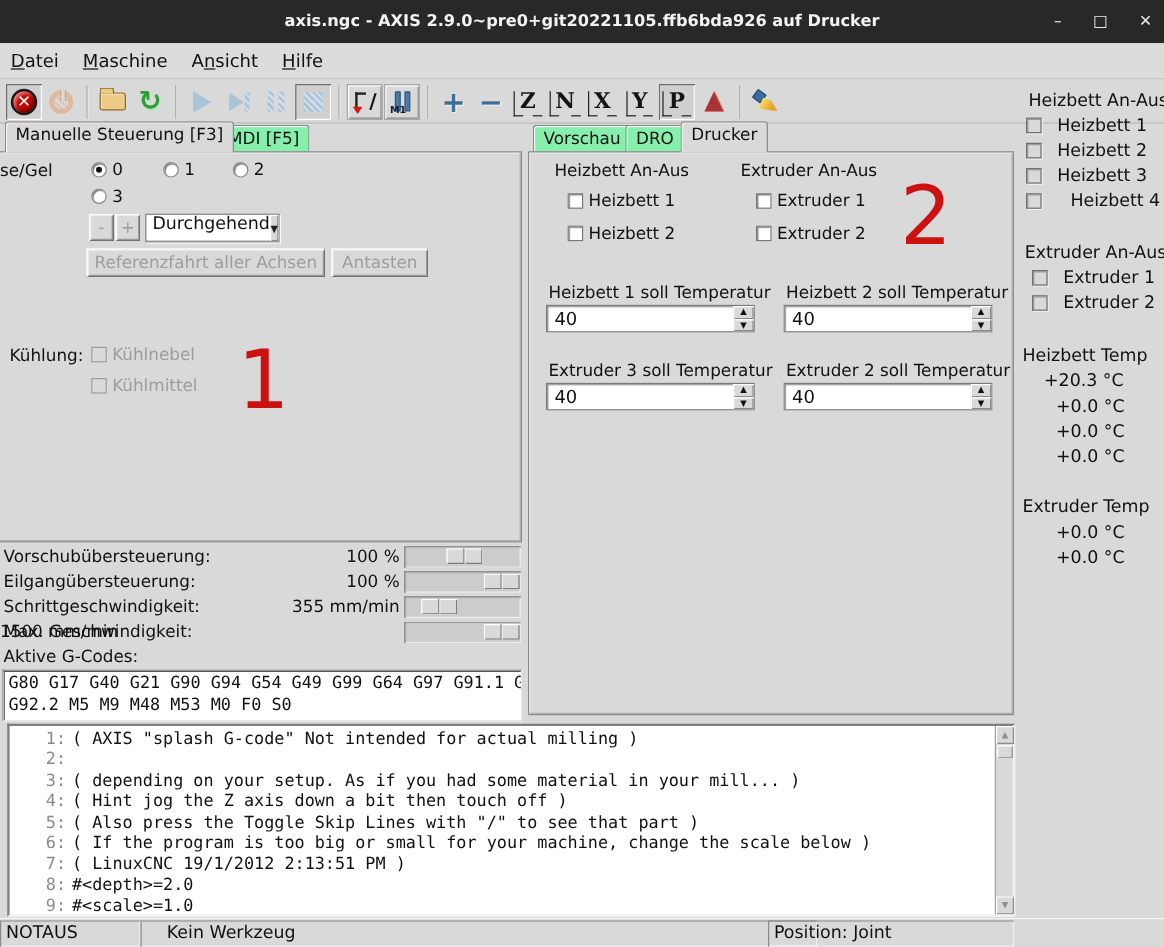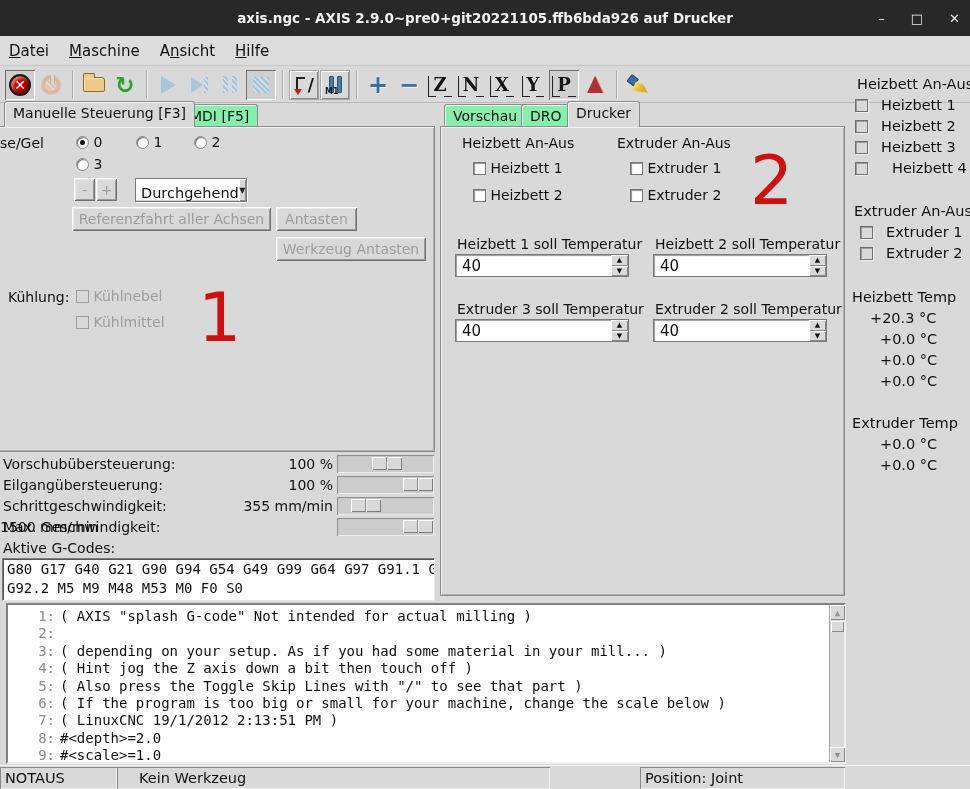--- a/index.html
+++ b/index.html
@@ -65,21 +65,21 @@
   .nbframe { position:absolute; background:#d9d9d9; border:1px solid #8c8c8c; box-shadow: inset 1px 1px 0 #f2f2f2, inset -1px -1px 0 #adadad; z-index:2; }
 
   
   .btn { display:flex; align-items:center; justify-content:center; font-size:14px; }
   .btn.disabled { color:#9d9d9d; }
   .radio { display:inline-block; width:13px; height:13px; border-radius:50%; background:#fff; box-shadow: inset 1px 1px 1px #707070, inset -1px -1px 1px #fff; border:1px solid #8a8a8a; position:relative; vertical-align:-2px; }
   .radio.sel::after { content:""; position:absolute; left:3px; top:3px; width:5px; height:5px; border-radius:50%; background:#111; }
   .checkbox { display:inline-block; width:13px; height:13px; background:#fff; border:1px solid #777; box-shadow: inset 1px 1px 1px #8a8a8a; vertical-align:-2px; }
   .checkbox.flat { background:#d9d9d9; border-color:#9d9d9d; box-shadow:none; }
   .checkbox.side { background:#d9d9d9; border:1px solid #6f6f6f; box-shadow: inset 1px 1px 0 #9c9c9c, 1px 1px 0 #f0f0f0; }
-  .dropdown { position:absolute; background:#fff; border:1px solid #7a7a7a; box-shadow: 1px 1px 0 #fff, inset -1px -1px 0 #cfcfcf; display:flex; align-items:flex-end; padding-left:5px; font-size:14.5px;margin-left:14px; }
+  .dropdown { position:absolute; background:#fff; border:1px solid #7a7a7a; box-shadow: 1px 1px 0 #fff, inset -1px -1px 0 #cfcfcf; display:flex; align-items:flex-start; padding-left:5px; font-size:14.5px; }
   .dropdown .arrowbox { margin-left:auto; width:16px; height:100%; display:flex; align-items:center; justify-content:center; font-size:8px; color:#222; background:#d9d9d9; box-shadow: inset 1px 1px 0 #fff, inset -1px -1px 0 #8a8a8a; }
   .strough { position:absolute; height:18px; background:#cccccc; box-shadow: inset 1px 1px 1px #8a8a8a, inset -1px -1px 0 #efefef; }
   .shandle { position:absolute; top:2px; width:30px; height:13px; background:#d9d9d9; box-shadow: inset 1px 1px 0 #fff, inset -1px -1px 0 #7d7d7d; }
   .shandle::after { content:""; position:absolute; left:14px; top:0; bottom:0; border-left:1px solid #8c8c8c; border-right:1px solid #f2f2f2; }
   .spin { position:absolute; background:#fff; border:1px solid #7a7a7a; box-shadow: inset 1px 1px 1px #999; font-size:15px; display:flex; align-items:center; padding-left:6px; }
   .spin .arrows { margin-left:auto; width:17px; height:100%; display:flex; flex-direction:column; }
   .spin .arrows div { flex:1; display:flex; align-items:center; justify-content:center; font-size:7px; color:#111; background:#d9d9d9; box-shadow: inset 1px 1px 0 #fff, inset -1px -1px 0 #8a8a8a; }
   .annot { position:absolute; color:#cc1111; font-size:68px; line-height:68px; font-family:"DejaVu Sans", sans-serif; z-index:5; }
 
   
@@ -217,21 +217,20 @@
 
     <div class="btn raised disabled" style="position:absolute; left:74px; top:52px; width:21px; height:23px;">-</div>
     <div class="btn raised disabled" style="position:absolute; left:96px; top:52px; width:21px; height:23px;">+</div>
     <div class="dropdown" style="left:121px; top:52px; width:112px; height:24px;">
       <span>Durchgehend</span>
       <span class="arrowbox">▼</span>
     </div>
 
     <div class="btn raised disabled" style="position:absolute; left:72px; top:81px; width:199px; height:24px;">Referenzfahrt aller Achsen</div>
     <div class="btn raised disabled" style="position:absolute; left:276px; top:81px; width:81px; height:24px;">Antasten</div>
-    <div class="btn raised disabled" style="position:absolute; left:276px; top:111px; width:150px; height:24px;">Werkzeug Antasten</div>
 
     <span class="lbl" style="left:8px; top:163px;">Kühlung:</span>
     <span class="lbl dim" style="left:76px; top:162px;"><span class="checkbox flat"></span>&nbsp;<span>Kühlnebel</span></span>
     <span class="lbl dim" style="left:76px; top:188px;"><span class="checkbox flat"></span>&nbsp;<span>Kühlmittel</span></span>
 
     <div class="annot" style="left:198px; top:158px;">1</div>
   </div>
 
   <div style="position:absolute; left:0; top:452px; width:436px; height:152px;">
     <span class="lbl" style="left:3px; top:4px;">Vorschubübersteuerung:</span>
@@ -358,17 +357,17 @@
     </div>
     <div class="gscroll">
       <div class="arrow" style="top:0;">▲</div>
       <div class="thumb"></div>
       <div class="arrow" style="bottom:0;">▼</div>
     </div>
   </div>
 
   <div class="statusbar">
     <div class="scell" style="left:0px; width:117px;">NOTAUS</div>
-    <div class="scell" style="left:117px; width:433px;padding-left:22px;">Kein Werkzeug</div>
+    <div class="scell" style="left:117px; width:564px;padding-left:22px;">Kein Werkzeug</div>
     <div class="scell" style="left:640px; width:205px;">Position: Joint</div>
   </div>
 
 </div>
 
 </body></html>

